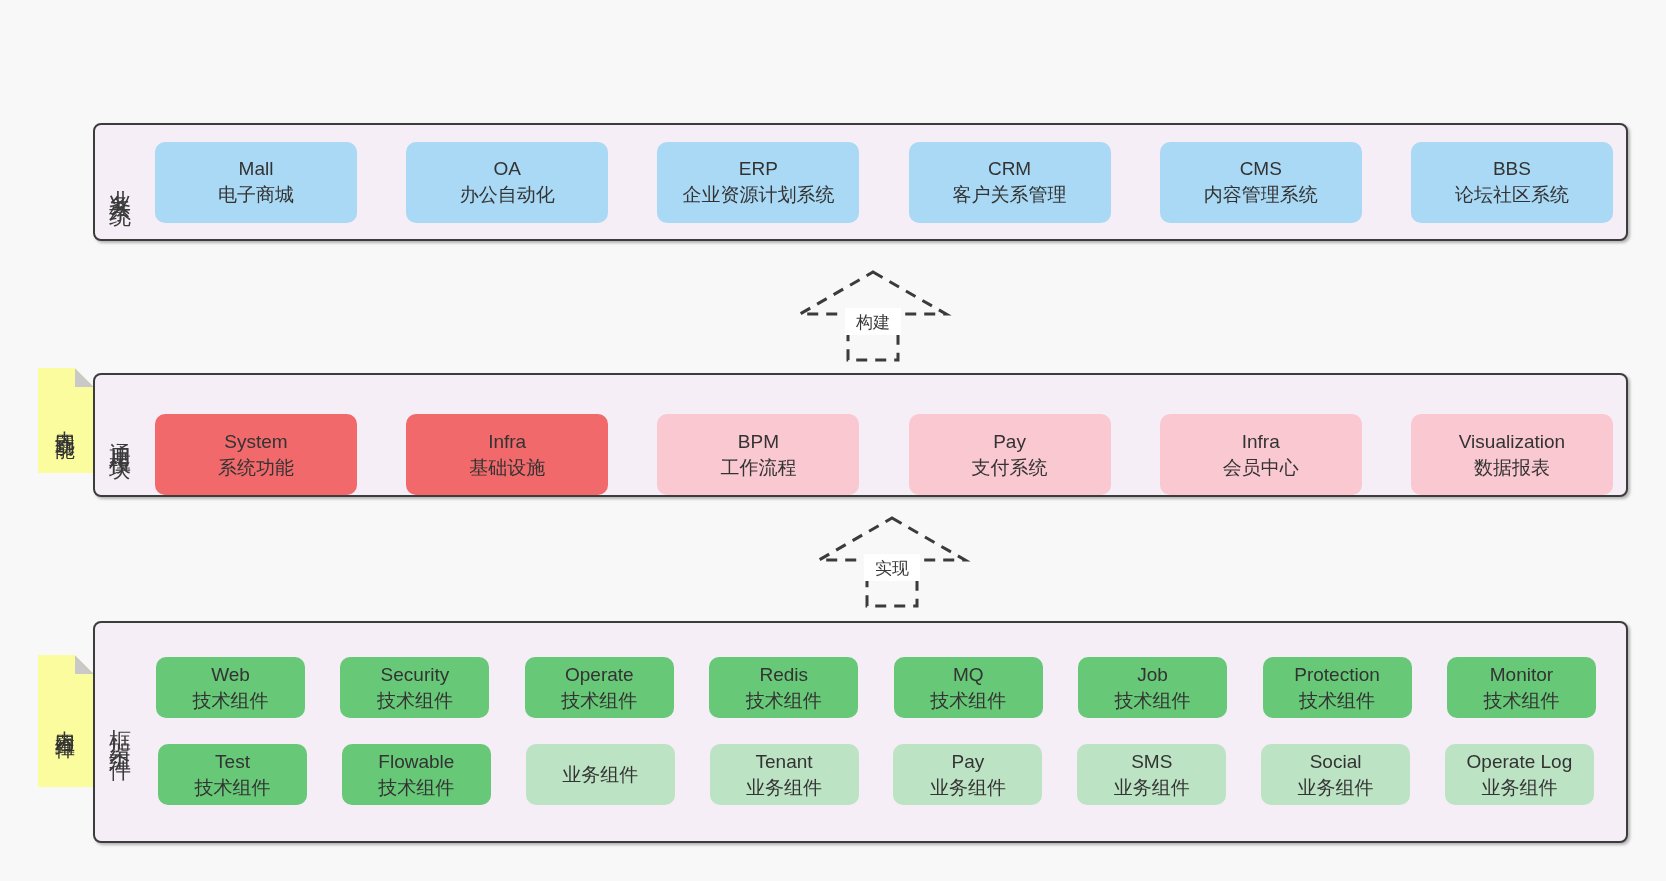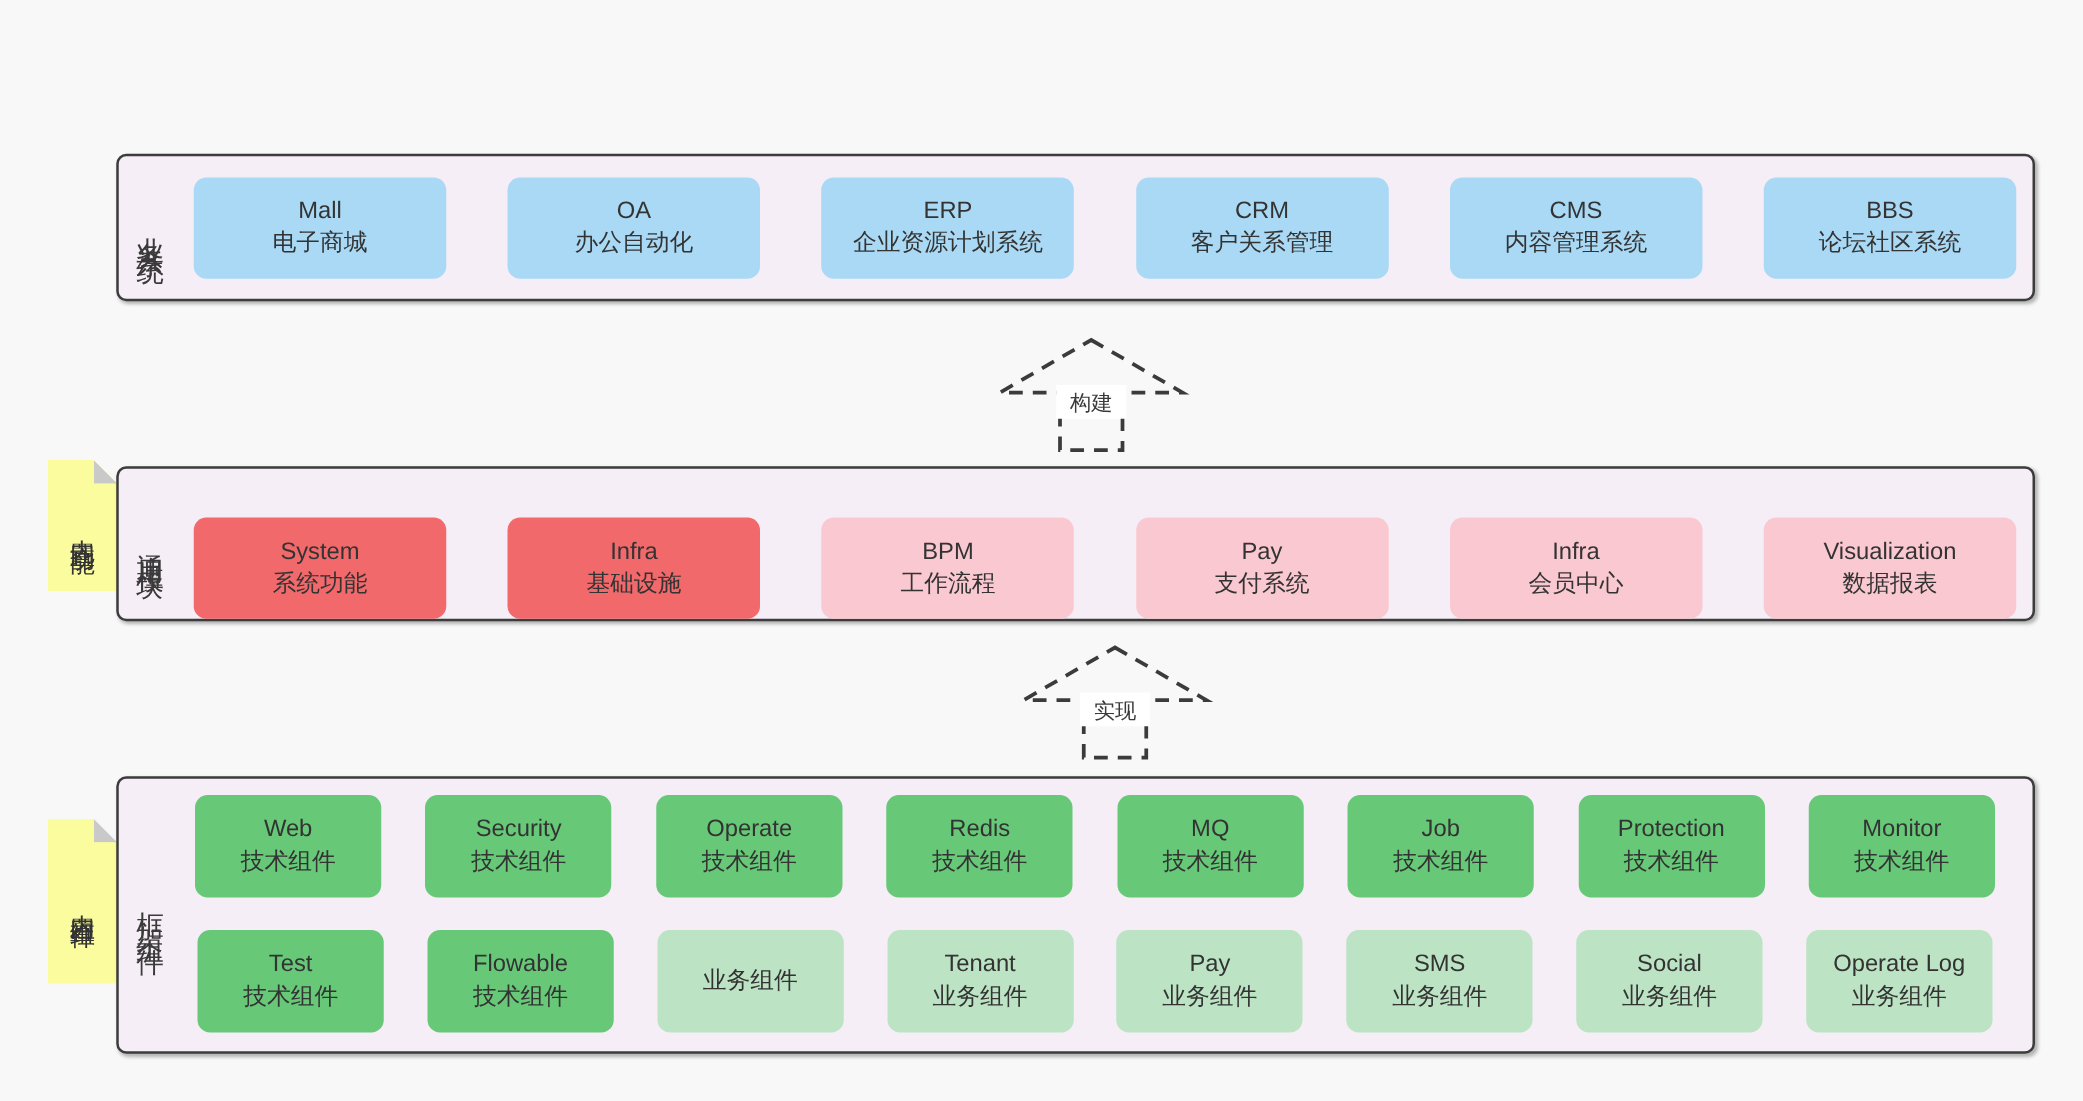--- a/index.html
+++ b/index.html
@@ -18,21 +18,21 @@
            margin:0 auto;display:flex;align-items:center;justify-content:center;height:100%;}
   .layer-3 .v-label{letter-spacing:10px;}
 
   .boxes{flex:1;display:flex;justify-content:space-between;margin:0 13px 0 10px;}
   .rows{flex:1;display:flex;flex-direction:column;gap:24px;margin:0 30px 0 11px;}
 
   .box{box-sizing:border-box;border-radius:10px;display:flex;flex-direction:column;
        align-items:center;justify-content:center;text-align:center;color:#333;
        font-size:19px;line-height:26px;padding:0 14px;}
   .b6{width:202px;height:81px;}
-  .b8{width:149px;height:82px;}
+  .b8{width:149px;height:61px;}
   .blue{background:#a9d9f4;}
   .red{background:#f1696b;}
   .pink{background:#fac8d0;}
   .green{background:#67c878;}
   .lgreen{background:#bce3c3;}
 
   
   .note{position:absolute;left:38px;width:56px;background:#fbfc9e;color:#333;
         display:flex;align-items:center;justify-content:center;
         clip-path:polygon(0 0,calc(100% - 19px) 0,100% 19px,100% 100%,0 100%);}

